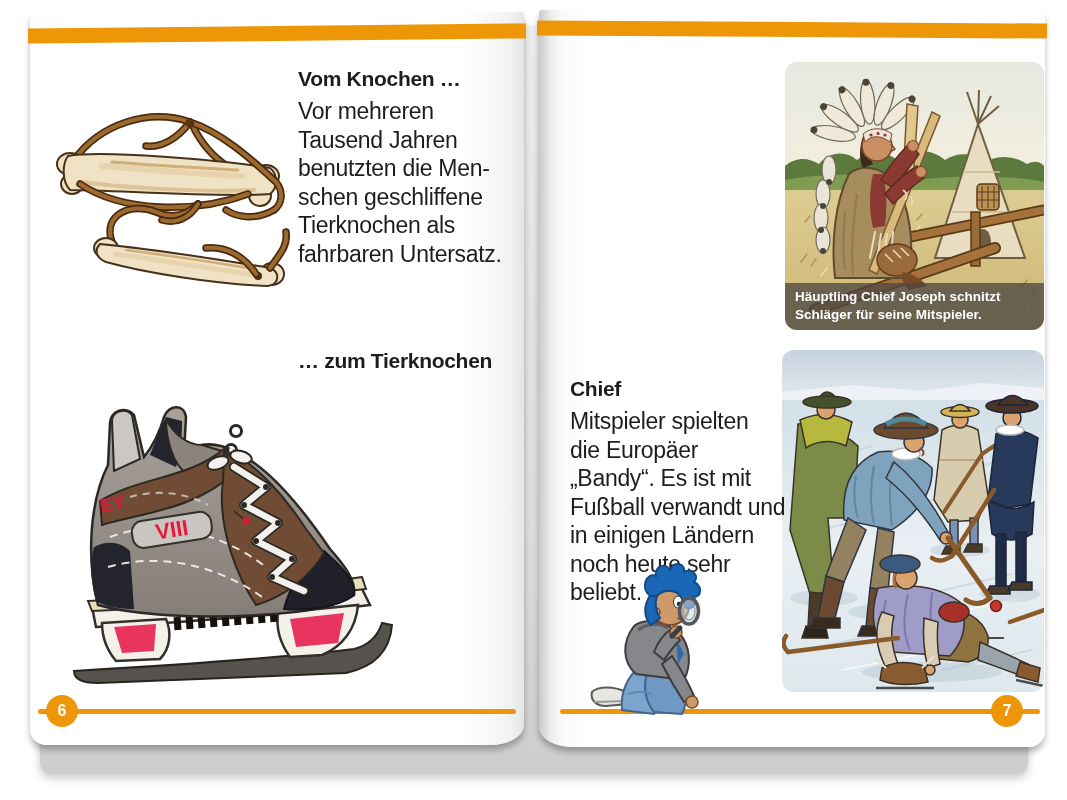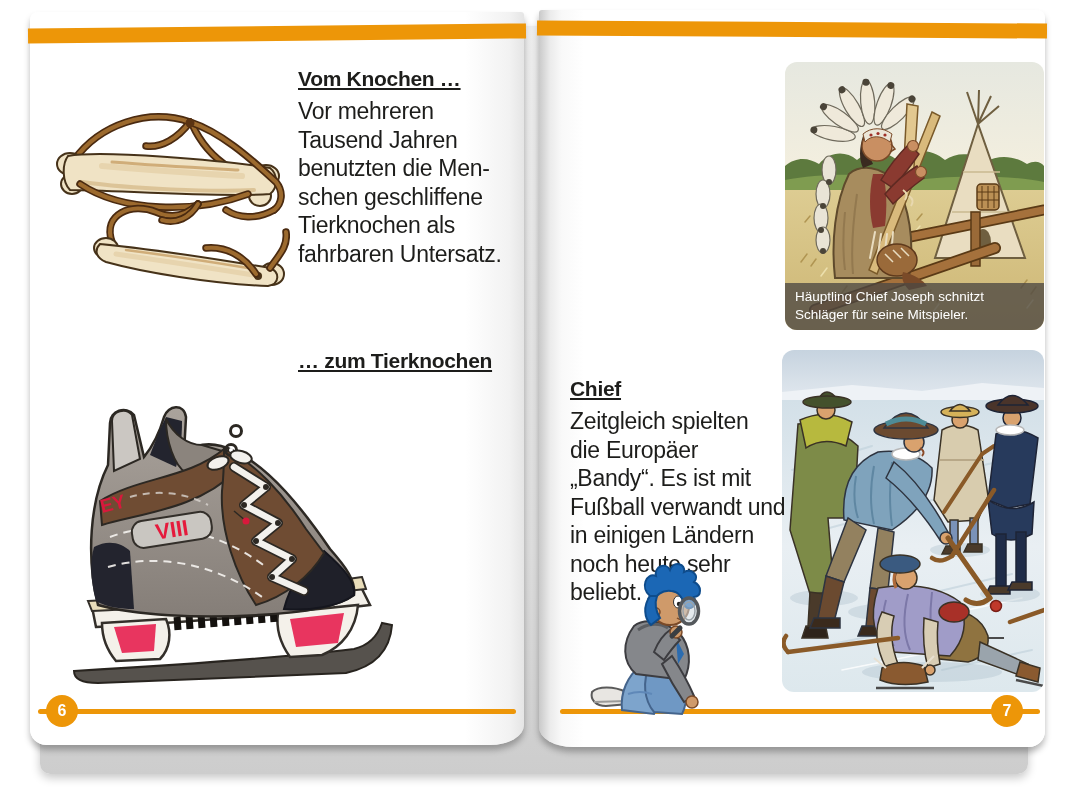--- a/index.html
+++ b/index.html
@@ -21,37 +21,37 @@
   .left .topbar{top:14px;transform:rotate(-0.6deg);}
   .right .topbar{top:12px;transform:rotate(0.35deg);}
   .bottomline{position:absolute;height:5px;background:#ED9608;border-radius:3px;}
   .left .bottomline{left:8px;width:478px;top:697px;}
   .right .bottomline{left:21px;width:480px;top:699px;}
   .pagenum{position:absolute;width:32px;height:32px;border-radius:50%;background:#ED9608;
         color:#fff;font-weight:bold;font-size:16px;display:flex;align-items:center;justify-content:center;z-index:3;}
   .left .pagenum{left:16px;top:683px;}
   .right .pagenum{left:452px;top:685px;}
   .section{position:absolute;z-index:2;}
-  .section h3{margin:0 0 5px 0;font-size:21px;line-height:26px;letter-spacing:-0.3px;text-decoration:underline;}
+  .section h3{margin:0 0 5px 0;font-size:21px;line-height:26px;letter-spacing:-0.3px;}
   .section p{margin:0;font-size:23px;line-height:28.5px;white-space:pre-line;letter-spacing:-0.3px;}
   .left .sec1{left:268px;top:54px;width:222px;}
   .left .sec2{left:268px;top:336px;width:228px;}
   .right .sec1{left:31px;top:52px;width:215px;}
   .right .sec2{left:31px;top:366px;width:222px;}
   .illus{position:absolute;}
   .left .bones{left:12px;top:50px;width:248px;height:228px;}
   .left .skate{left:8px;top:348px;width:358px;height:342px;}
   .right .mascot{left:49px;top:552px;width:132px;height:158px;z-index:5;}
   .photo{position:absolute;border-radius:12px;overflow:hidden;z-index:1;}
   .right .photo1{left:246px;top:52px;width:259px;height:268px;}
   .right .photo2{left:243px;top:340px;width:262px;height:342px;}
   .photo svg{display:block;width:100%;height:100%;}
   .illus svg{display:block;width:100%;height:100%;}
   .caption{position:absolute;left:0;right:0;bottom:0;background:rgba(77,72,66,.78);color:#ffffff;
-        font-size:13.5px;font-weight:normal;line-height:17.5px;padding:5px 10px 7px;white-space:pre-line;}
+        font-size:13.5px;font-weight:bold;line-height:17.5px;padding:5px 10px 7px;white-space:pre-line;}
   svg text{font-family:"Liberation Sans", sans-serif;}
 </style>
 </head>
 <body>
 
 <div class="base"></div>
 
 <div class="page left">
   <div class="topbar"></div>
 
@@ -439,21 +439,21 @@
       </g>
 
       <path d="M6,302 L116,288" stroke="#8a5a28" stroke-width="4.5" stroke-linecap="round"></path>
       <path d="M6,302 Q-2,294 4,286" stroke="#8a5a28" stroke-width="4.5" fill="none" stroke-linecap="round"></path>
       <path d="M228,272 L262,260" stroke="#8a5a28" stroke-width="4.5" stroke-linecap="round"></path>
     </svg>
   </div>
 
   <div class="section sec2">
     <h3>Chief</h3>
-    <p>Zeitgleich spielten
+    <p>Mitspieler spielten
 die Europäer
 „Bandy“. Es ist mit
 Fußball verwandt und
 in einigen Ländern
 noch heute sehr
 beliebt.</p>
   </div>
 
   <div class="illus mascot">
     <svg viewBox="0 0 132 158">

